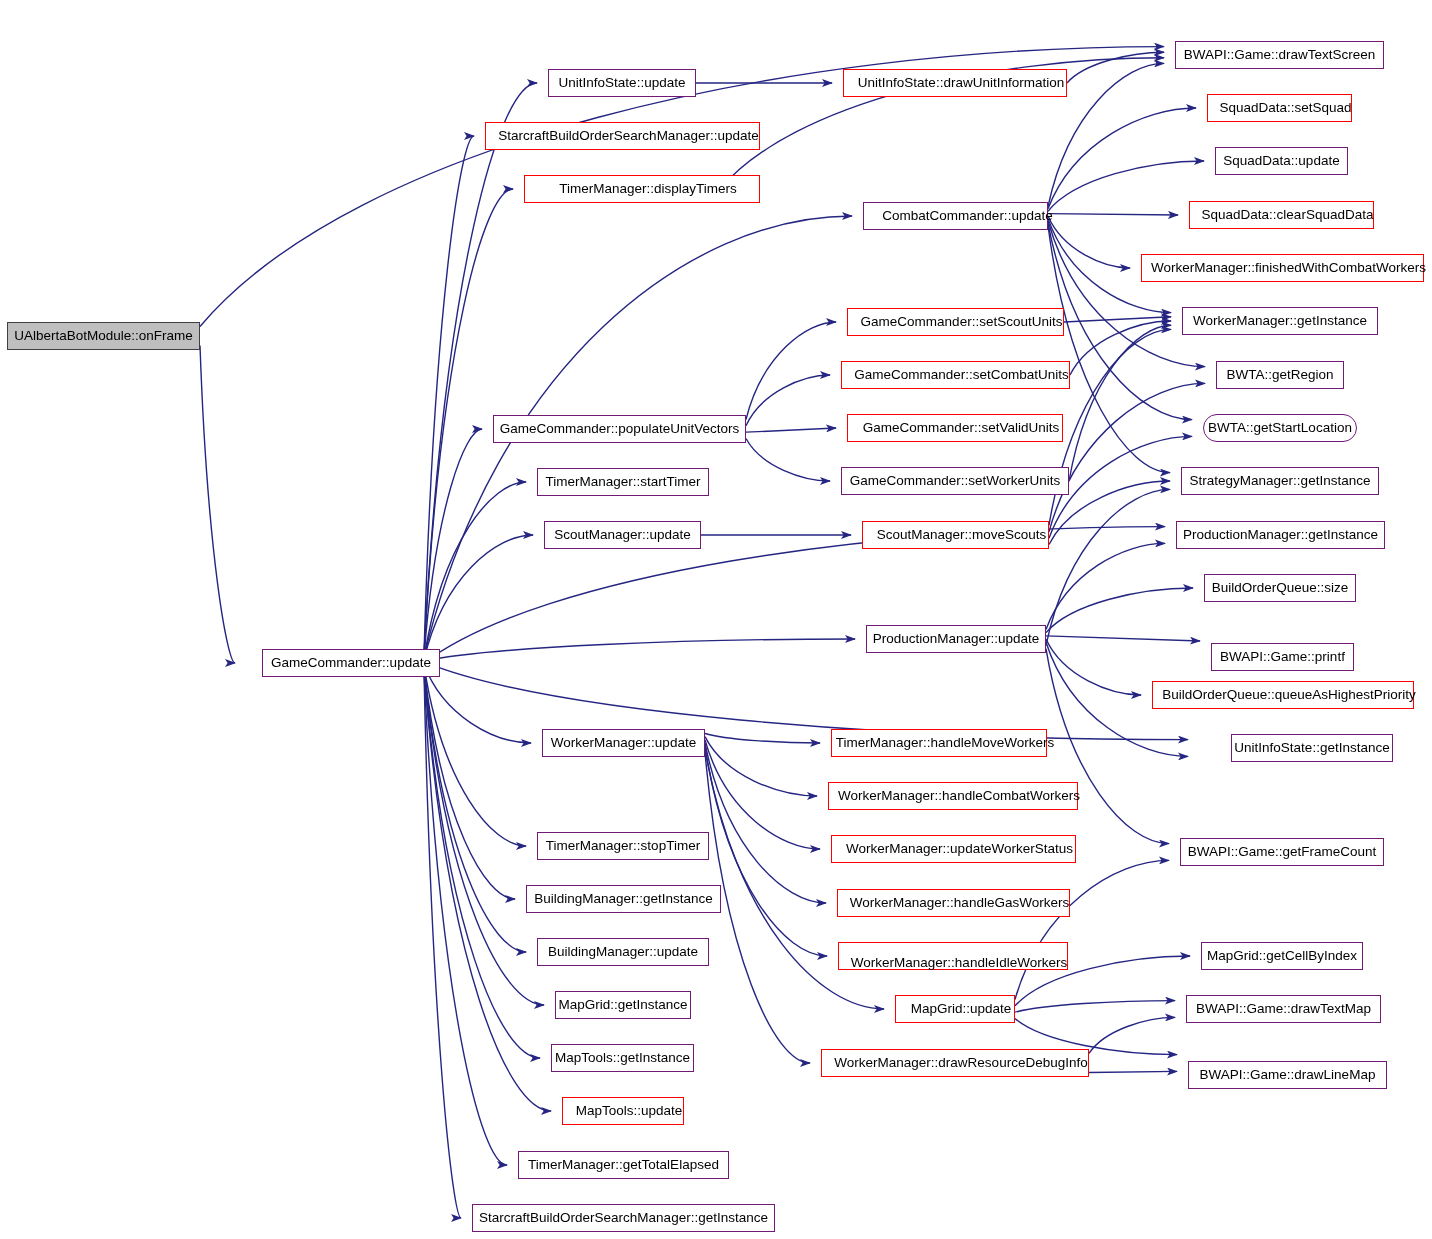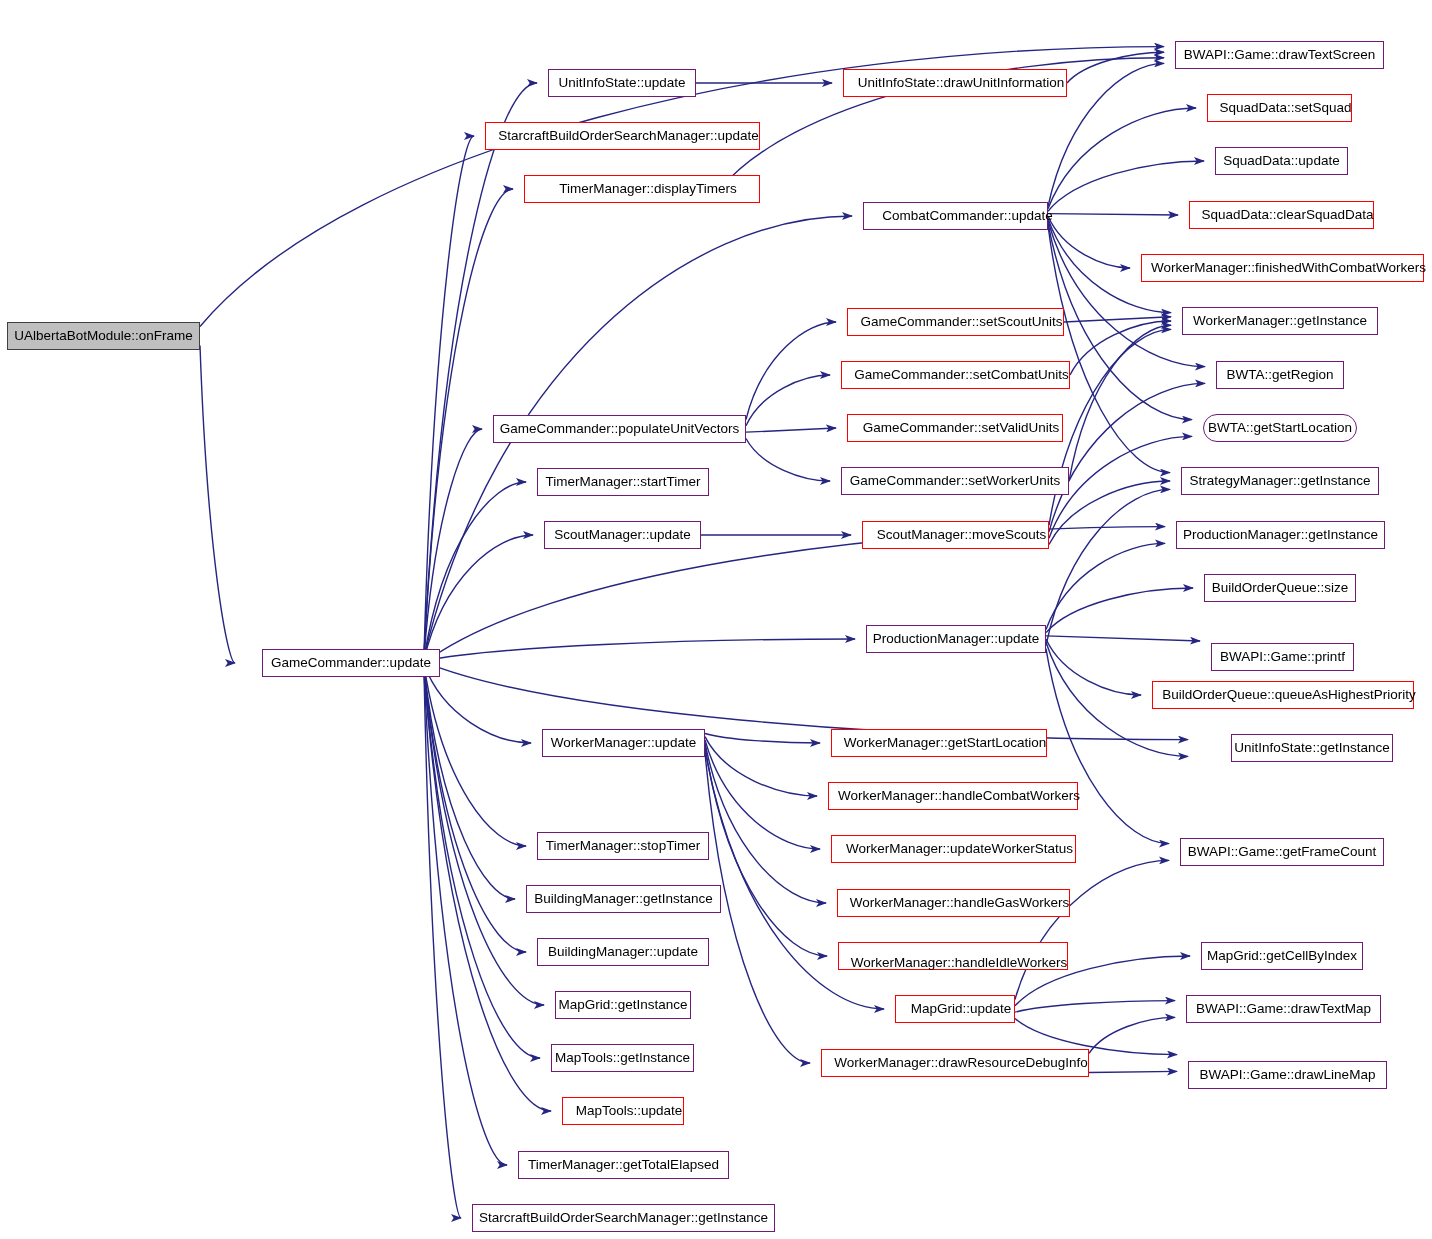--- a/index.html
+++ b/index.html
@@ -199,21 +199,21 @@
       <div class="node" style="left: 841px; top: 467px; width: 228px;">
         <span class="label">GameCommander::setWorkerUnits</span>
       </div>
       <div class="node red" style="left: 862px; top: 521px; width: 187px;">
         <span class="label">ScoutManager::moveScouts</span>
       </div>
       <div class="node" style="left: 866px; top: 625px; width: 180px;">
         <span class="label">ProductionManager::update</span>
       </div>
       <div class="node red" style="left: 831px; top: 729px; width: 216px;">
-        <span class="label">WorkerManager::getStartLocation</span>
+        <span class="label">TimerManager::handleMoveWorkers</span>
       </div>
       <div class="node red" style="left: 828px; top: 782px; width: 250px;">
         <span class="label">WorkerManager::handleCombatWorkers</span>
       </div>
       <div class="node red" style="left: 831px; top: 835px; width: 245px;">
         <span class="label">WorkerManager::updateWorkerStatus</span>
       </div>
       <div class="node red" style="left: 837px; top: 889px; width: 233px;">
         <span class="label">WorkerManager::handleGasWorkers</span>
       </div>

